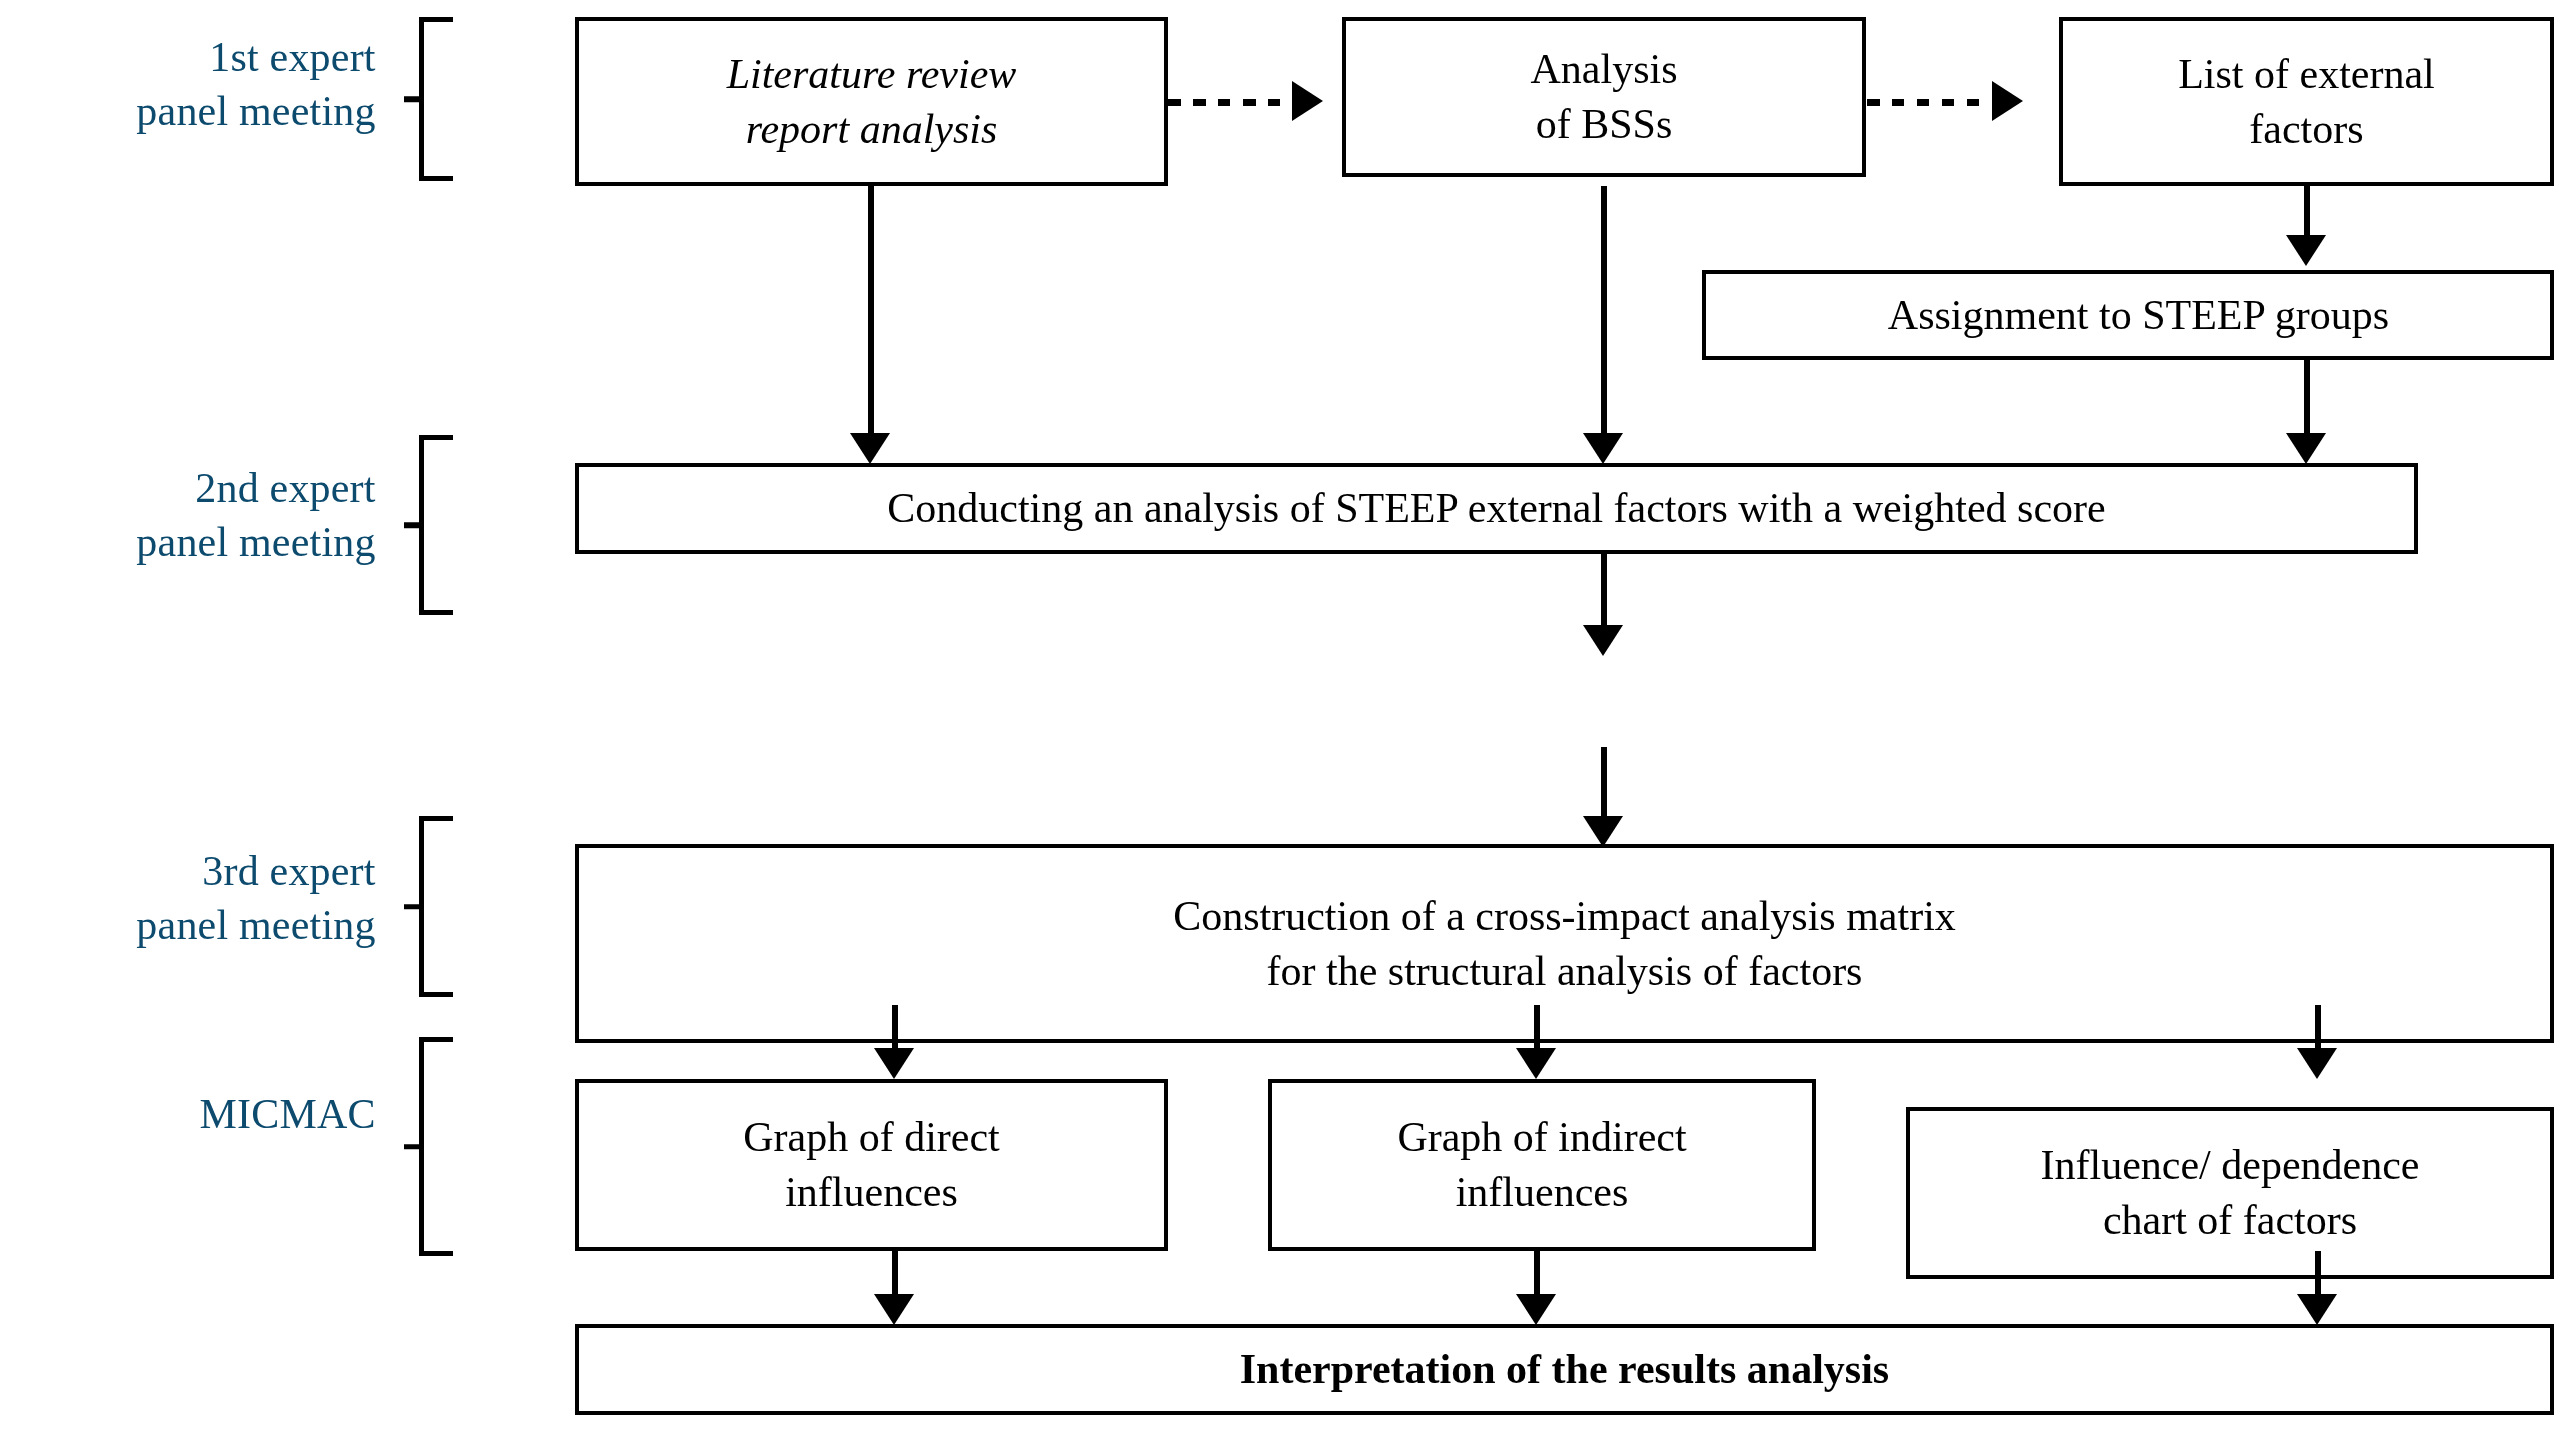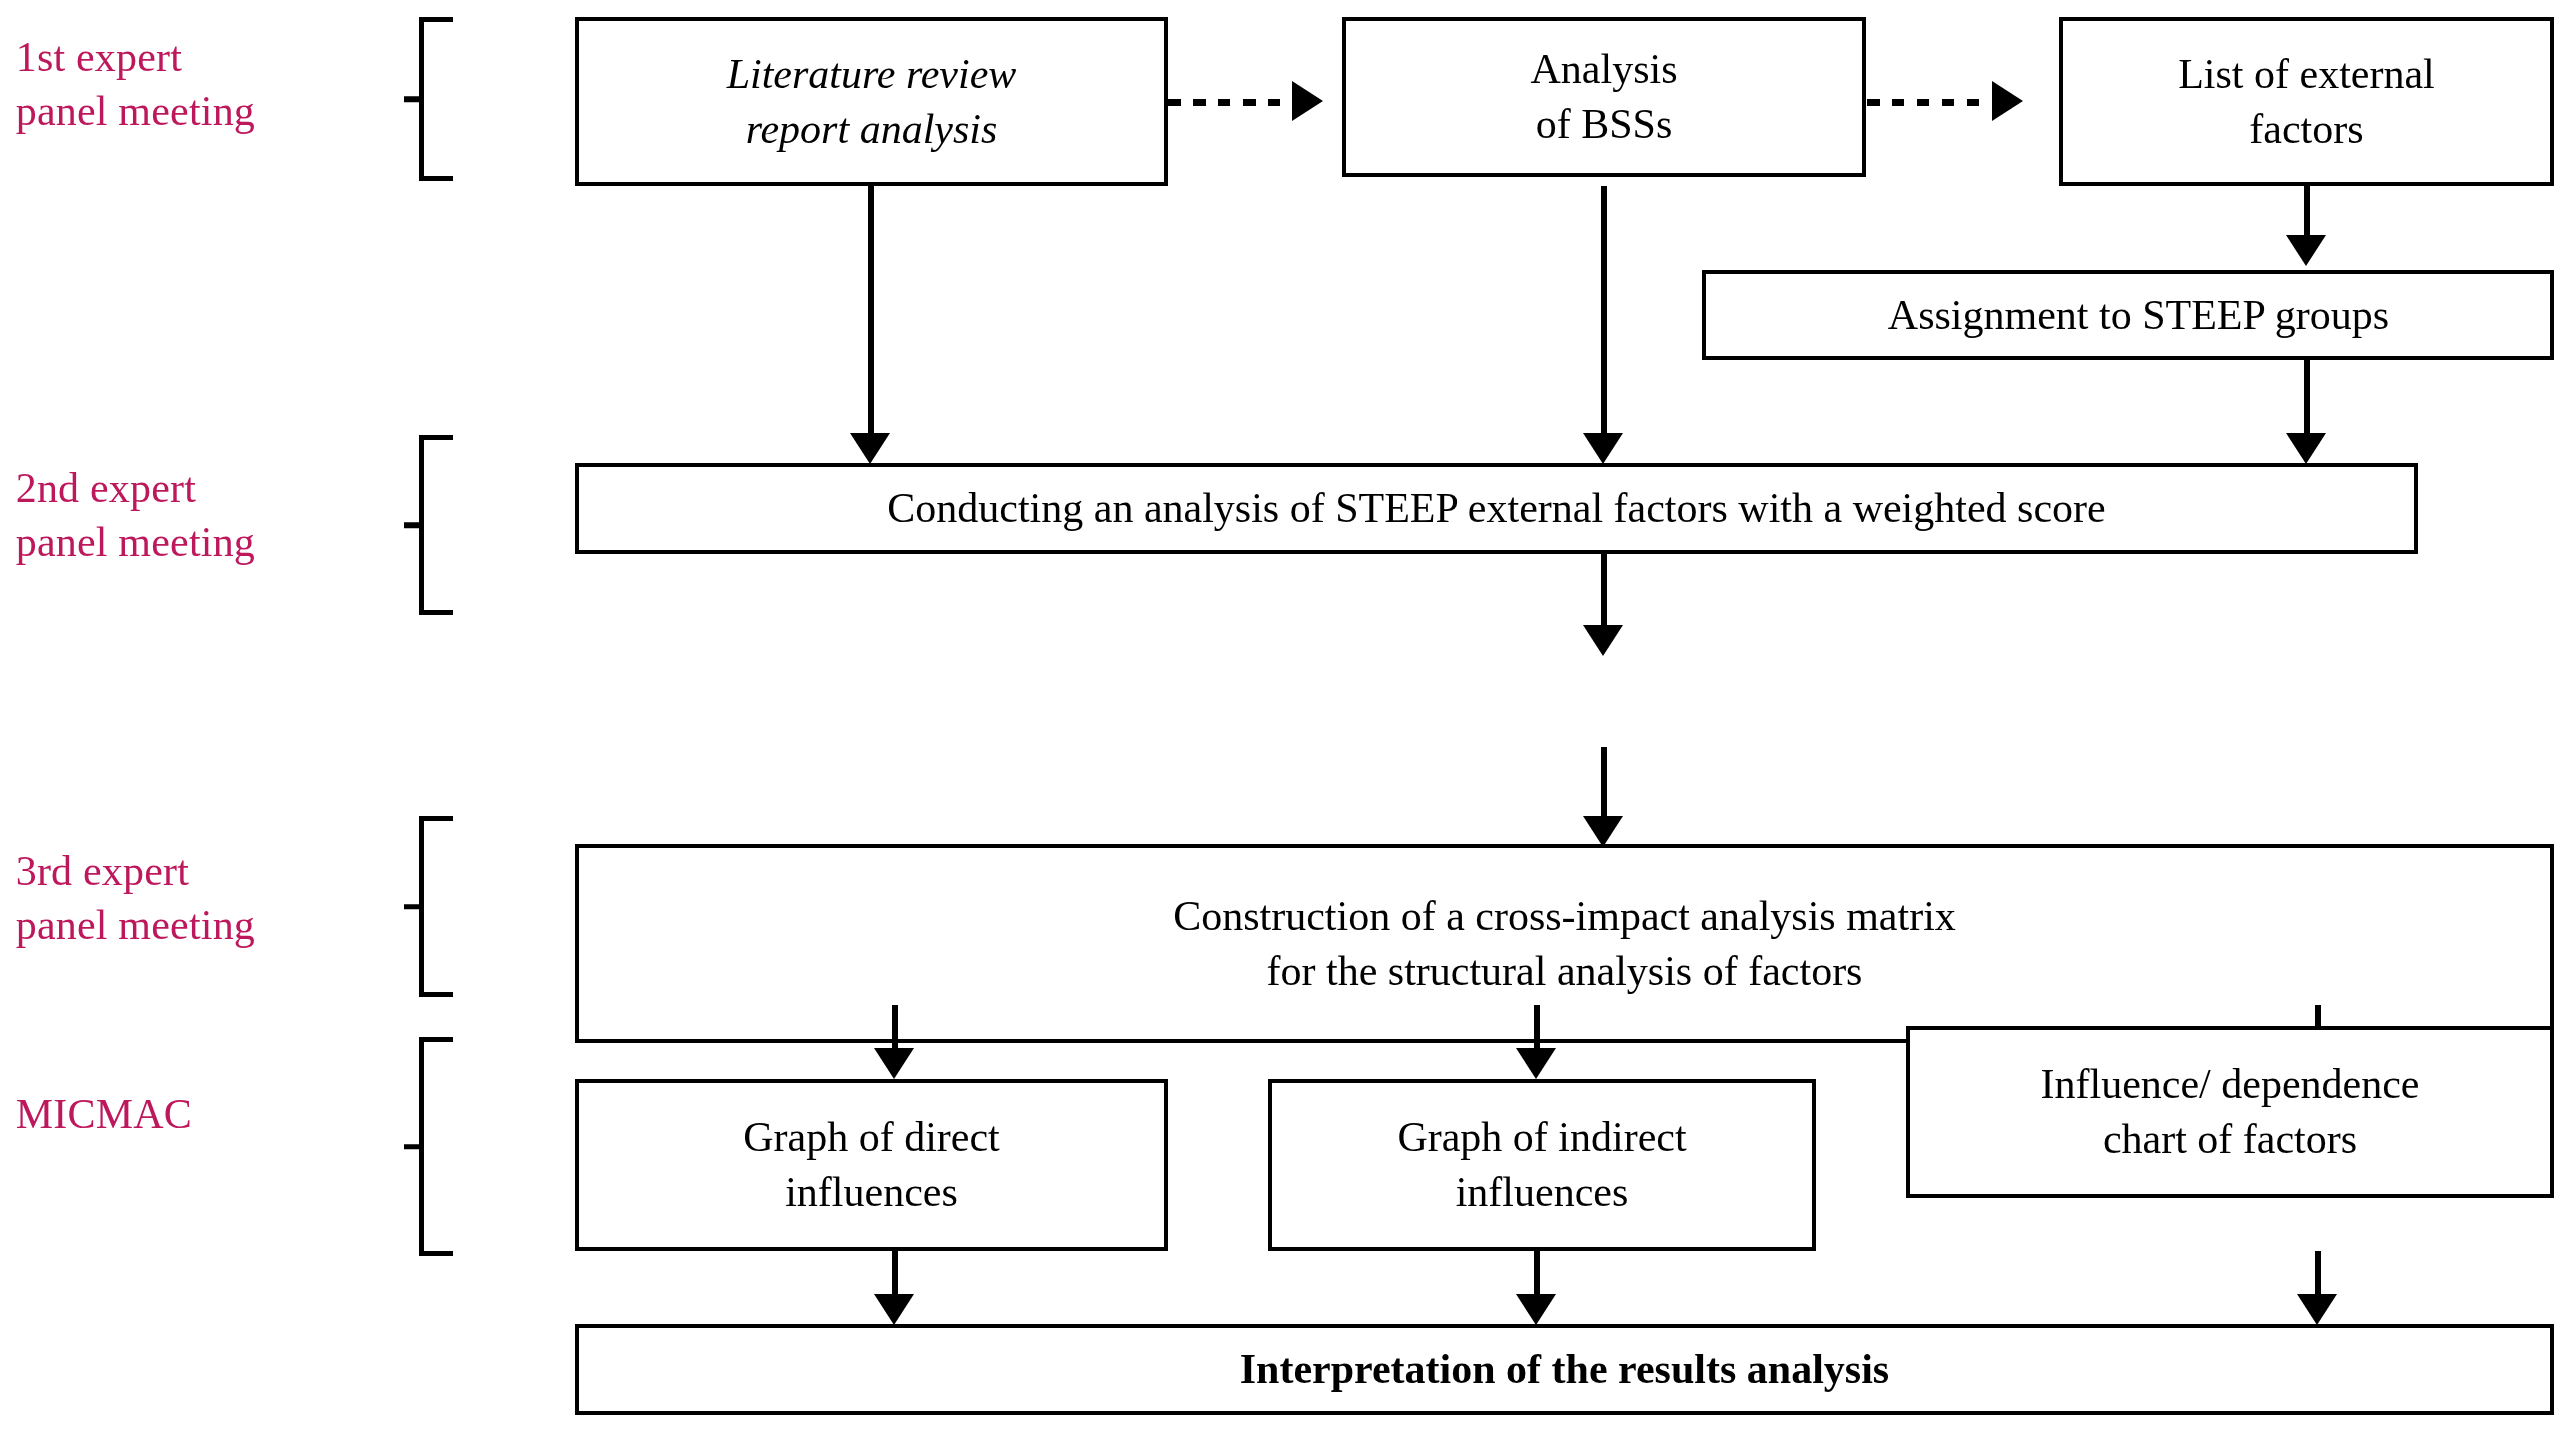--- a/index.html
+++ b/index.html
@@ -13,22 +13,22 @@
     width: 2576px;
     height: 1449px;
     background: #ffffff;
     font-family: "Liberation Serif", "DejaVu Serif", serif;
     overflow: hidden;
   }
 
   
   .stage-label {
     position: absolute;
-    text-align: left;
-    color: #be185d;
+    text-align: right;
+    color: #0c4a6e;
     font-size: 42px;
     line-height: 1.28;
     white-space: pre-line;
     letter-spacing: 0.2px;
   }
 
   
   .bracket {
     position: absolute;
     border: 5.5px solid #000000;
@@ -169,21 +169,21 @@
 
   <div class="vline" style="left:2315px; top:1005px; height:51px;"></div>
   <div class="arrowhead-down" style="left:2297px; top:1048px;"></div>
 
   <div class="node" style="left:575px; top:1079px; width:593px; height:172px;text-align:center;">Graph of direct
 influences</div>
 
   <div class="node" style="left:1268px; top:1079px; width:548px; height:172px;">Graph of indirect
 influences</div>
 
-  <div class="node" style="left:1906px; top:1026px; width:648px; height:172px;">Influence/ dependence
+  <div class="node" style="left:1906px; top:1107px; width:648px; height:172px;">Influence/ dependence
 chart of factors</div>
 
   <div class="vline" style="left:892px; top:1251px; height:51px;"></div>
   <div class="arrowhead-down" style="left:874px; top:1294px;"></div>
 
   <div class="vline" style="left:1534px; top:1251px; height:51px;"></div>
   <div class="arrowhead-down" style="left:1516px; top:1294px;"></div>
 
   <div class="vline" style="left:2315px; top:1251px; height:51px;"></div>
   <div class="arrowhead-down" style="left:2297px; top:1294px;"></div>

